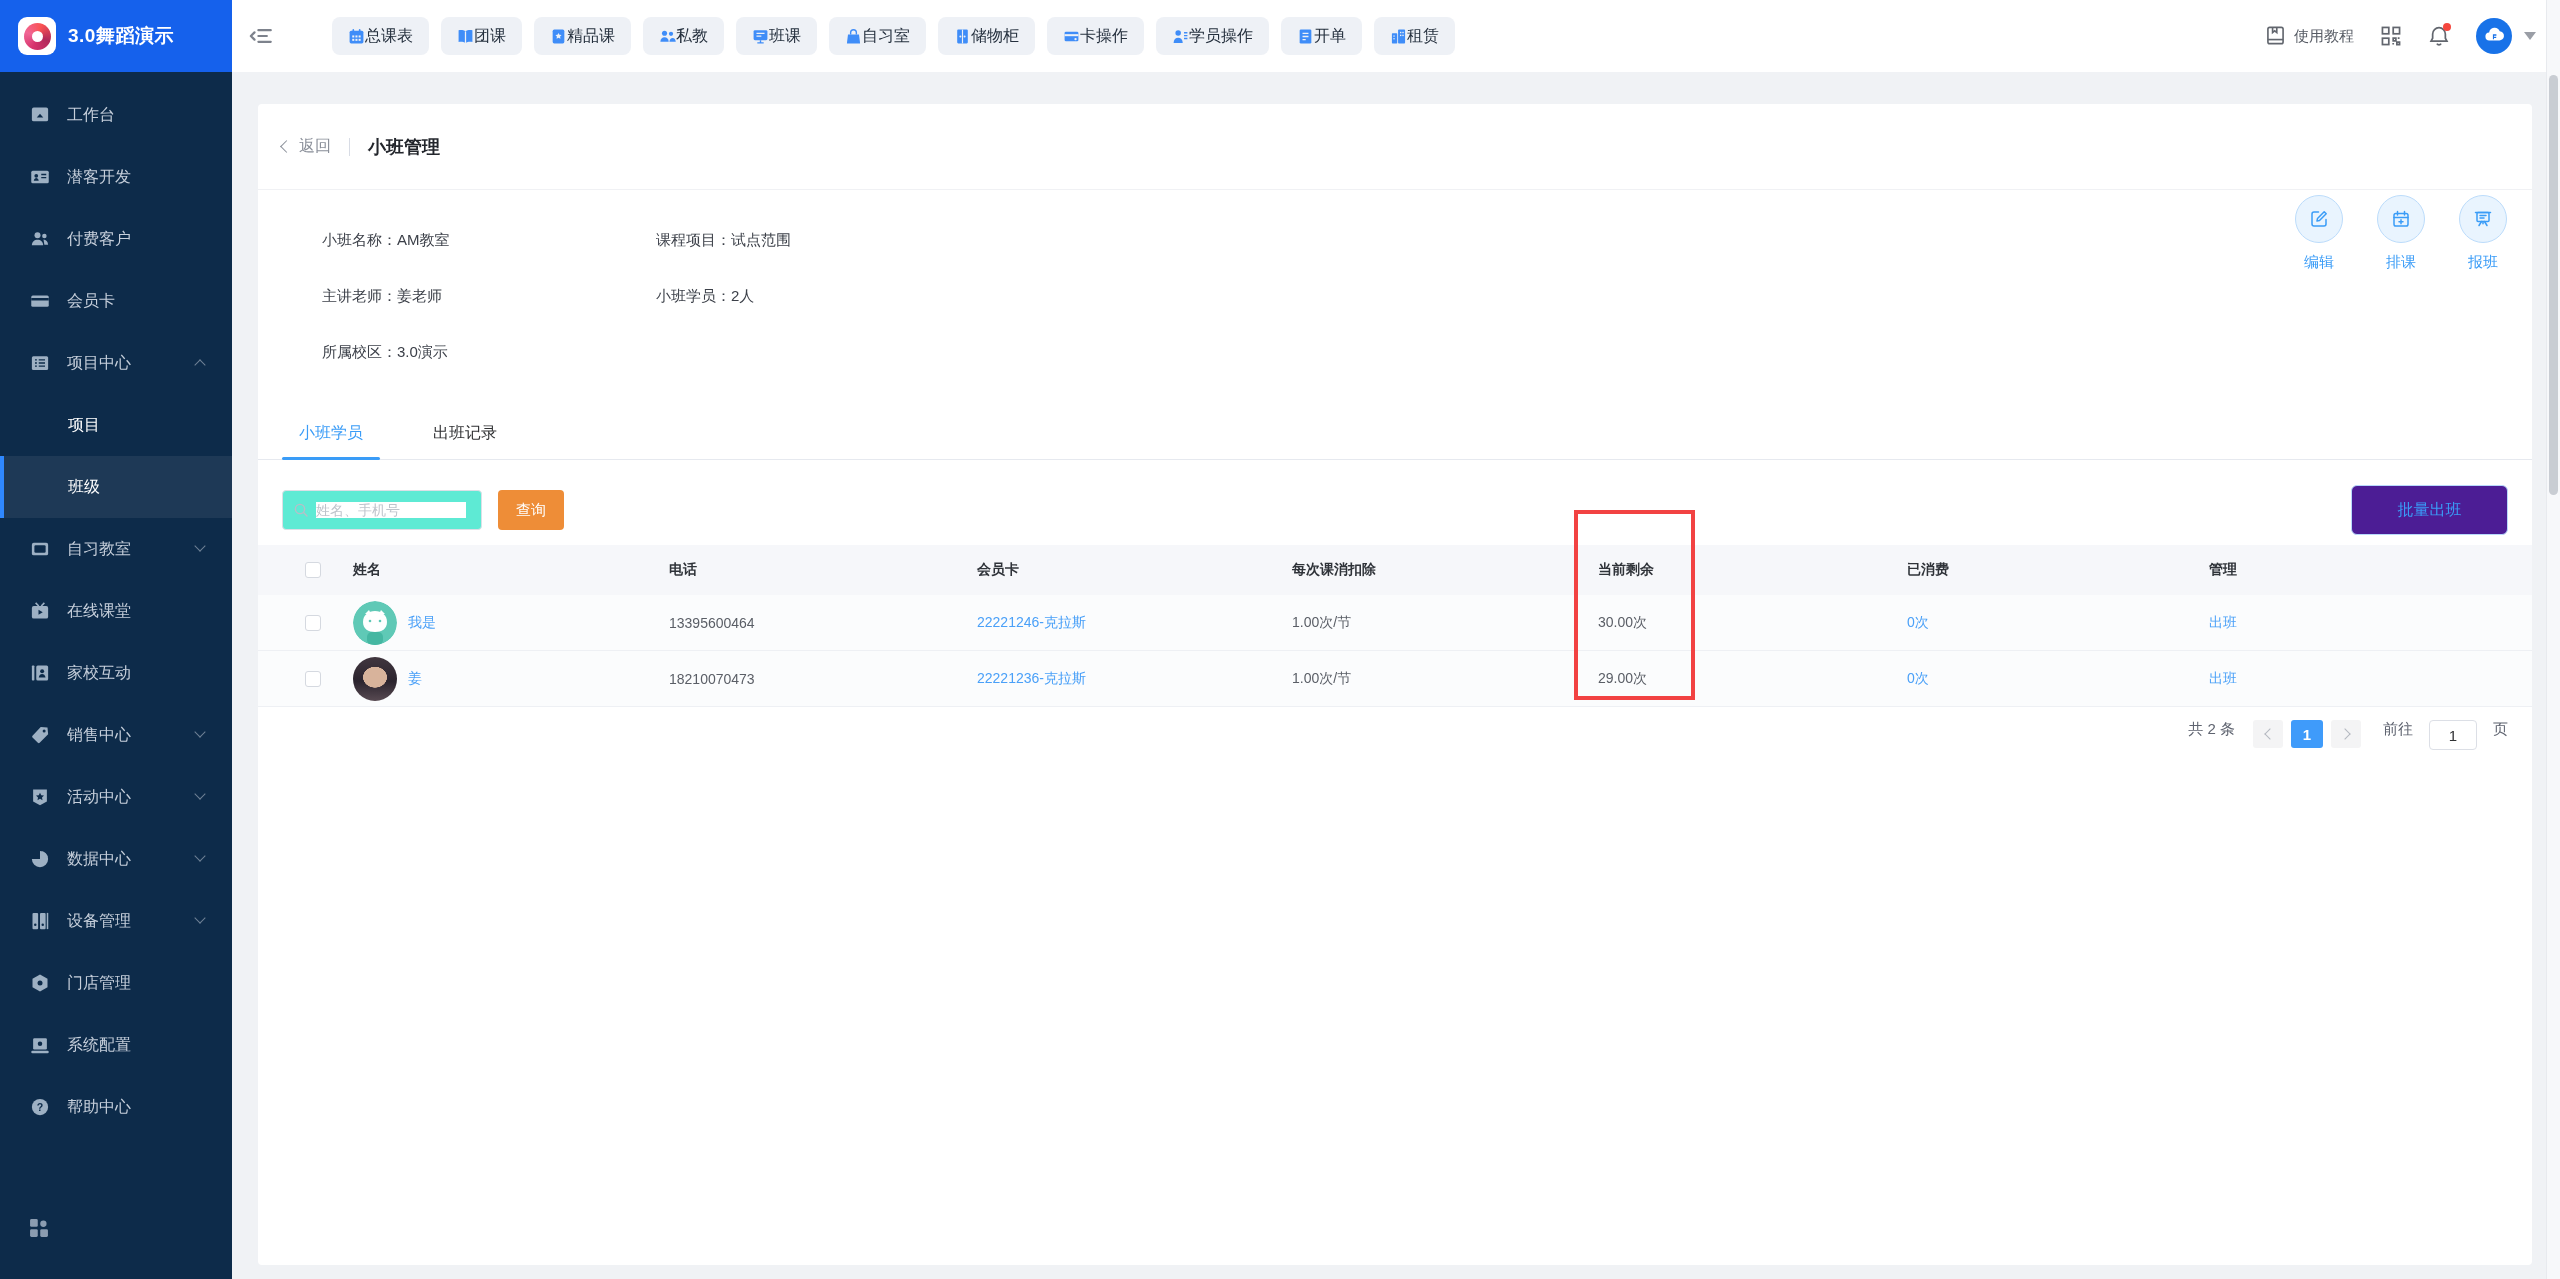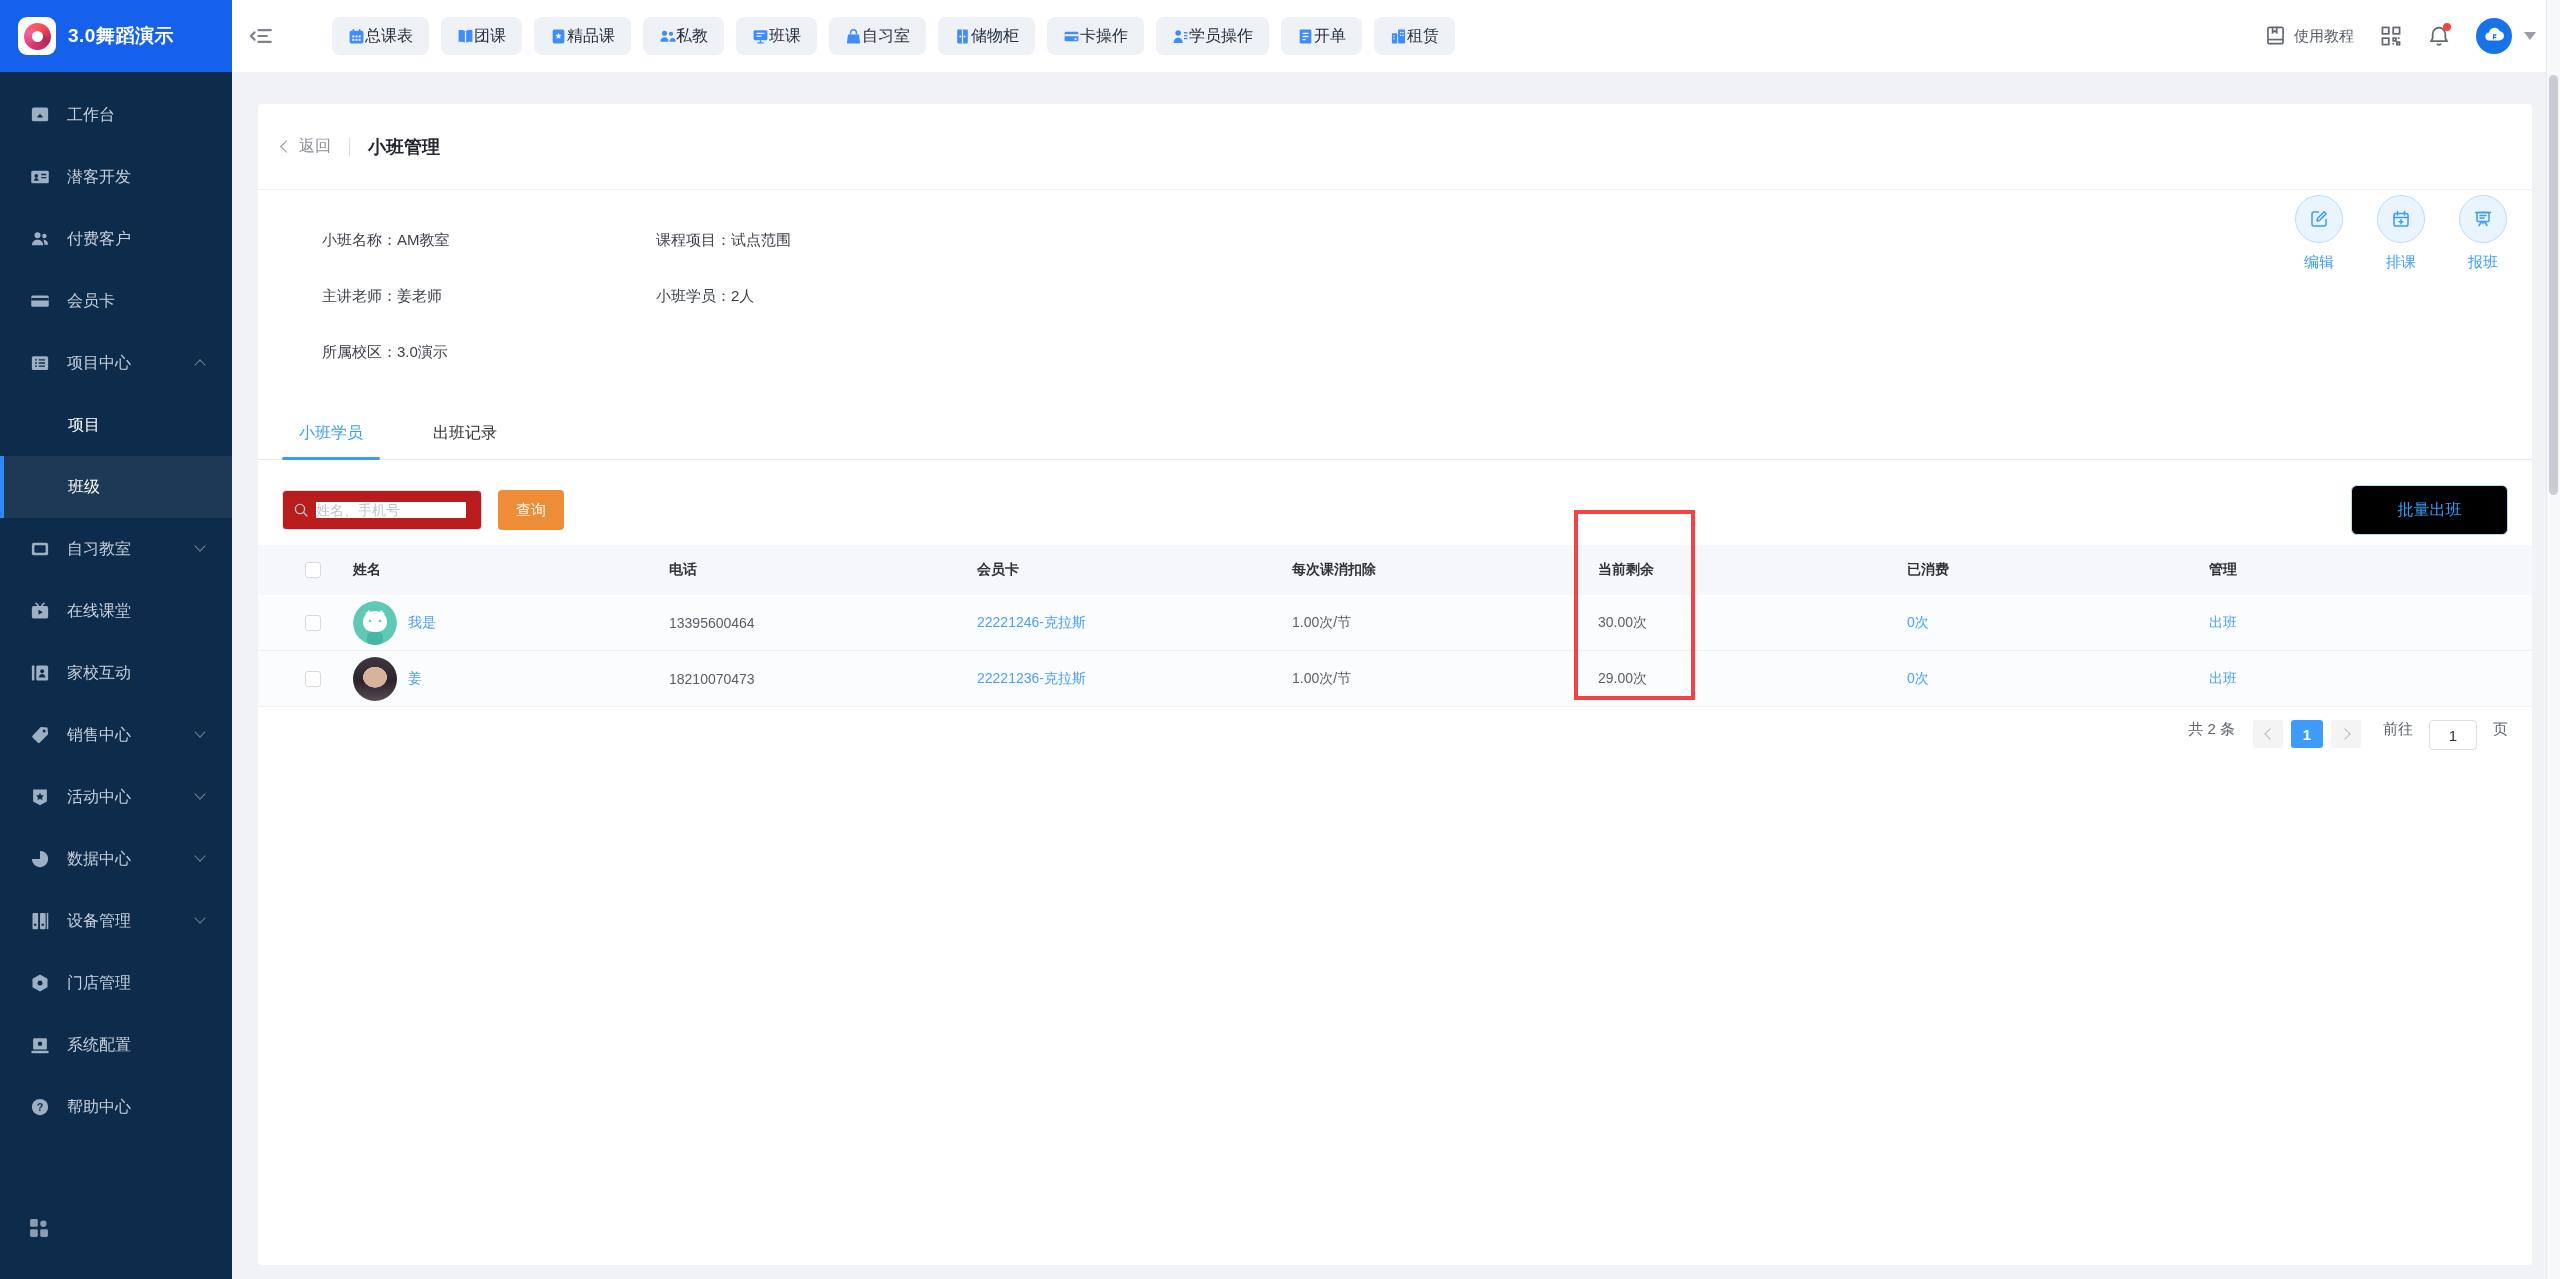--- a/index.html
+++ b/index.html
@@ -52,25 +52,25 @@
   .action { display:flex; flex-direction:column; align-items:center; gap:10px; cursor:pointer; }
   .action-circle { width:48px; height:48px; border-radius:50%; background:#e9f4fe; border:1px solid #bcdcfb; display:flex; align-items:center; justify-content:center; color:#3a9cf7; }
   .action-label { color:#3a9cf7; font-size:15px; }
 
   .tabs { margin-top:14px; padding-left:24px; display:flex; border-bottom:1px solid #e6e9ef; }
   .tab { padding:0 17px; height:46px; line-height:40px; font-size:16px; color:#303133; cursor:pointer; position:relative; margin-right:36px; }
   .tab.active { color:#3a9cf7; }
   .tab.active::after { content:""; position:absolute; left:0; right:0; bottom:-1px; height:3px; background:#3a9cf7; border-radius:2px; }
 
   .toolbar { margin-top:25px; padding:0 24px; display:flex; align-items:center; height:50px; }
-  .search-box { width:200px; height:40px; border:1px solid #dcdfe6; border-radius:4px; display:flex; align-items:center; padding:0 10px; gap:7px; background:#b91c1c; }
+  .search-box { width:200px; height:40px; border:1px solid #dcdfe6; border-radius:4px; display:flex; align-items:center; padding:0 10px; gap:7px; background:#5eead4; }
   .search-box input { border:none; outline:none; width:150px; font-size:14px; color:#606266; font-family:inherit; }
   .search-box input::placeholder { color:#bfc4cc; }
   .btn-query { margin-left:16px; width:66px; height:40px; background:#ee8d37; color:#fff; border:none; border-radius:4px; font-size:15px; cursor:pointer; font-family:inherit; }
-  .btn-batch { margin-left:auto; width:157px; height:50px; background:#000000; border:1px solid #b7d9fb; color:#3a9cf7; border-radius:6px; font-size:16px; cursor:pointer; font-family:inherit; }
+  .btn-batch { margin-left:auto; width:157px; height:50px; background:#4c1d95; border:1px solid #b7d9fb; color:#3a9cf7; border-radius:6px; font-size:16px; cursor:pointer; font-family:inherit; }
 
   .table { margin-top:10px; }
   .trow { display:grid; grid-template-columns:71px 316px 308px 315px 306px 309px 302px minmax(0,1fr); align-items:center; padding:0 24px; }
   .thead { height:50px; background:#f6f7fa; font-weight:bold; color:#2f3339; }
   .tbody-row { height:56px; background:#fbfcfd; border-bottom:1px solid #eef0f4; color:#5a5e66; }
   .cell-name { display:flex; align-items:center; gap:11px; }
   .avatar { width:44px; height:44px; border-radius:50%; flex:none; overflow:hidden; }
   .avatar-photo { background:radial-gradient(ellipse 46% 40% at 50% 46%, #d8b39b 0 58%, transparent 60%), linear-gradient(180deg,#41363f 0%, #2b242e 55%, #584a52 100%); }
   .link { color:#4aa0f8; cursor:pointer; text-decoration:none; }
   .checkbox { width:16px; height:16px; border:1px solid #d5d9e0; border-radius:3px; background:#fff; margin-left:23px; cursor:pointer; }

